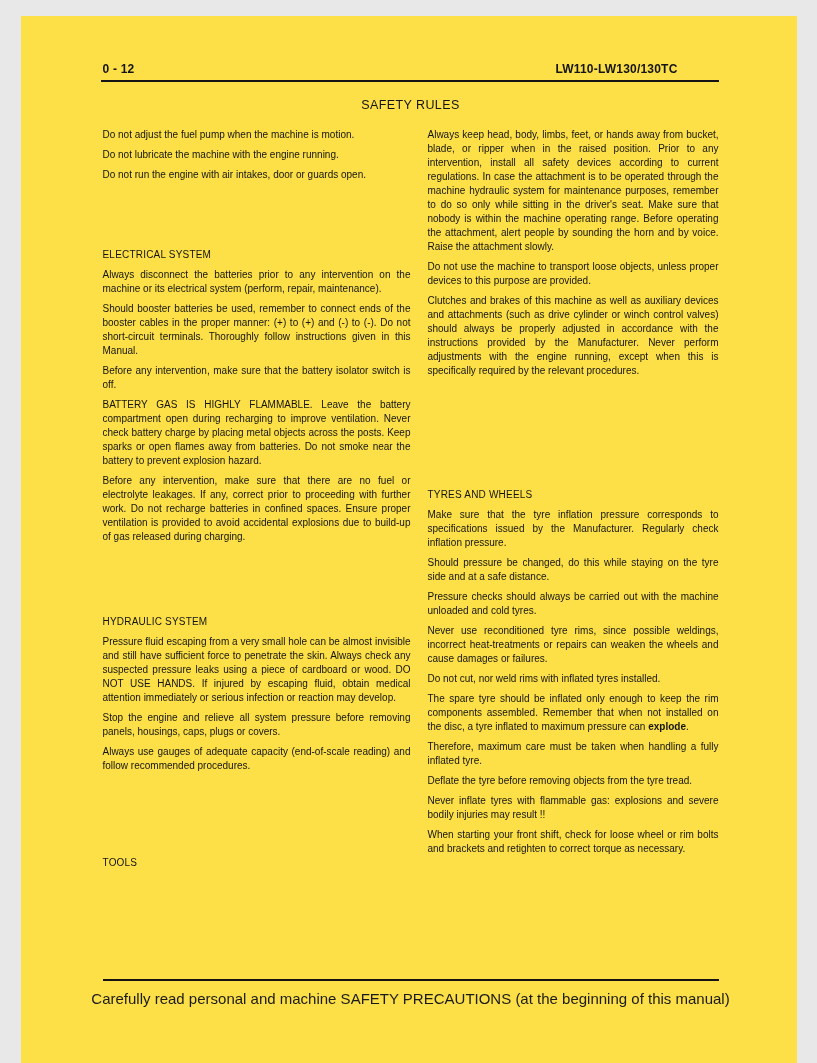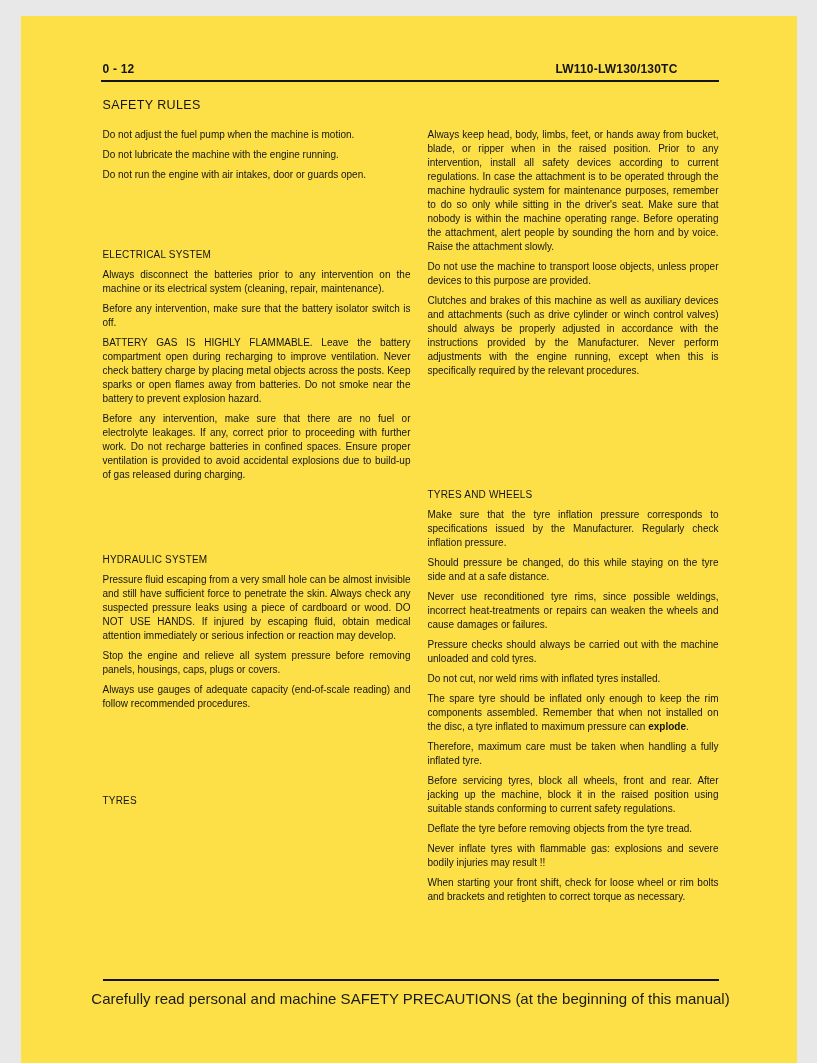--- a/index.html
+++ b/index.html
@@ -19,21 +19,21 @@
   .hdr-right{
     position:absolute;right:119px;top:46px;
     font-size:12px;font-weight:bold;letter-spacing:0.2px;
   }
   .hdr-rule{
     position:absolute;left:80px;top:64px;width:618px;height:2px;
     background:#141414;
   }
   .page-title{
     position:absolute;left:82px;top:82px;width:616px;
-    font-size:12.5px;font-weight:normal;letter-spacing:0.4px;
+    text-align:center;font-size:12.5px;font-weight:normal;letter-spacing:0.4px;
   }
   .col{
     position:absolute;top:112px;
     font-size:10px;line-height:14px;
   }
   .col-left{left:82px;width:308px;}
   .col-right{left:407px;width:291px;}
   .para{
     margin:0 0 6px 0;
     text-align:justify;
@@ -62,43 +62,43 @@
   <div class="hdr-right">LW110-LW130/130TC</div>
   <div class="hdr-rule"></div>
 
   <div class="page-title">SAFETY RULES</div>
 
   <div class="col col-left">
       <div class="para">Do not adjust the fuel pump when the machine is motion.</div>
       <div class="para">Do not lubricate the machine with the engine running.</div>
       <div class="para">Do not run the engine with air intakes, door or guards open.</div>
       <div class="heading" style="margin-top: 66px;">ELECTRICAL SYSTEM</div>
-      <div class="para">Always disconnect the batteries prior to any intervention on the machine or its electrical system (cleaning, repair, maintenance).</div>
+      <div class="para">Always disconnect the batteries prior to any intervention on the machine or its electrical system (perform, repair, maintenance).</div>
+      <div class="para">Should booster batteries be used, remember to connect ends of the booster cables in the proper manner: (+) to (+) and (-) to (-). Do not short-circuit terminals. Thoroughly follow instructions given in this Manual.</div>
       <div class="para">Before any intervention, make sure that the battery isolator switch is off.</div>
       <div class="para">BATTERY GAS IS HIGHLY FLAMMABLE. Leave the battery compartment open during recharging to improve ventilation. Never check battery charge by placing metal objects across the posts. Keep sparks or open flames away from batteries. Do not smoke near the battery to prevent explosion hazard.</div>
       <div class="para">Before any intervention, make sure that there are no fuel or electrolyte leakages. If any, correct prior to proceeding with further work. Do not recharge batteries in confined spaces. Ensure proper ventilation is provided to avoid accidental explosions due to build-up of gas released during charging.</div>
       <div class="heading" style="margin-top: 71px;">HYDRAULIC SYSTEM</div>
       <div class="para">Pressure fluid escaping from a very small hole can be almost invisible and still have sufficient force to penetrate the skin. Always check any suspected pressure leaks using a piece of cardboard or wood. DO NOT USE HANDS. If injured by escaping fluid, obtain medical attention immediately or serious infection or reaction may develop.</div>
       <div class="para">Stop the engine and relieve all system pressure before removing panels, housings, caps, plugs or covers.</div>
       <div class="para">Always use gauges of adequate capacity (end-of-scale reading) and follow recommended procedures.</div>
-      <div class="heading" style="margin-top: 83px;">TYRES</div>
+      <div class="heading" style="margin-top: 83px;">TOOLS</div>
     </div>
   <div class="col col-right">
       <div class="para">Always keep head, body, limbs, feet, or hands away from bucket, blade, or ripper when in the raised position. Prior to any intervention, install all safety devices according to current regulations. In case the attachment is to be operated through the machine hydraulic system for maintenance purposes, remember to do so only while sitting in the driver's seat. Make sure that nobody is within the machine operating range. Before operating the attachment, alert people by sounding the horn and by voice. Raise the attachment slowly.</div>
       <div class="para">Do not use the machine to transport loose objects, unless proper devices to this purpose are provided.</div>
       <div class="para">Clutches and brakes of this machine as well as auxiliary devices and attachments (such as drive cylinder or winch control valves) should always be properly adjusted in accordance with the instructions provided by the Manufacturer. Never perform adjustments with the engine running, except when this is specifically required by the relevant procedures.</div>
       <div class="heading" style="margin-top: 110px;">TYRES AND WHEELS</div>
       <div class="para">Make sure that the tyre inflation pressure corresponds to specifications issued by the Manufacturer. Regularly check inflation pressure.</div>
       <div class="para">Should pressure be changed, do this while staying on the tyre side and at a safe distance.</div>
+      <div class="para">Pressure checks should always be carried out with the machine unloaded and cold tyres.</div>
       <div class="para">Never use reconditioned tyre rims, since possible weldings, incorrect heat-treatments or repairs can weaken the wheels and cause damages or failures.</div>
-      <div class="para">Pressure checks should always be carried out with the machine unloaded and cold tyres.</div>
       <div class="para">Do not cut, nor weld rims with inflated tyres installed.</div>
       <div class="para"><span>The spare tyre should be inflated only enough to keep the rim components assembled. Remember that when not installed on the disc, a tyre inflated to maximum pressure can </span><span class="b">explode</span><span>.</span></div>
       <div class="para">Therefore, maximum care must be taken when handling a fully inflated tyre.</div>
-      <div class="para">Before servicing tyres, block all wheels, front and rear. After jacking up the machine, block it in the raised position using suitable stands conforming to current safety regulations.</div>
       <div class="para">Deflate the tyre before removing objects from the tyre tread.</div>
       <div class="para">Never inflate tyres with flammable gas: explosions and severe bodily injuries may result !!</div>
       <div class="para">When starting your front shift, check for loose wheel or rim bolts and brackets and retighten to correct torque as necessary.</div>
     </div>
 
   <div class="ftr-rule"></div>
   <div class="ftr-note">Carefully read personal and machine SAFETY PRECAUTIONS (at the beginning of this manual)</div>
 
 </div>
 

